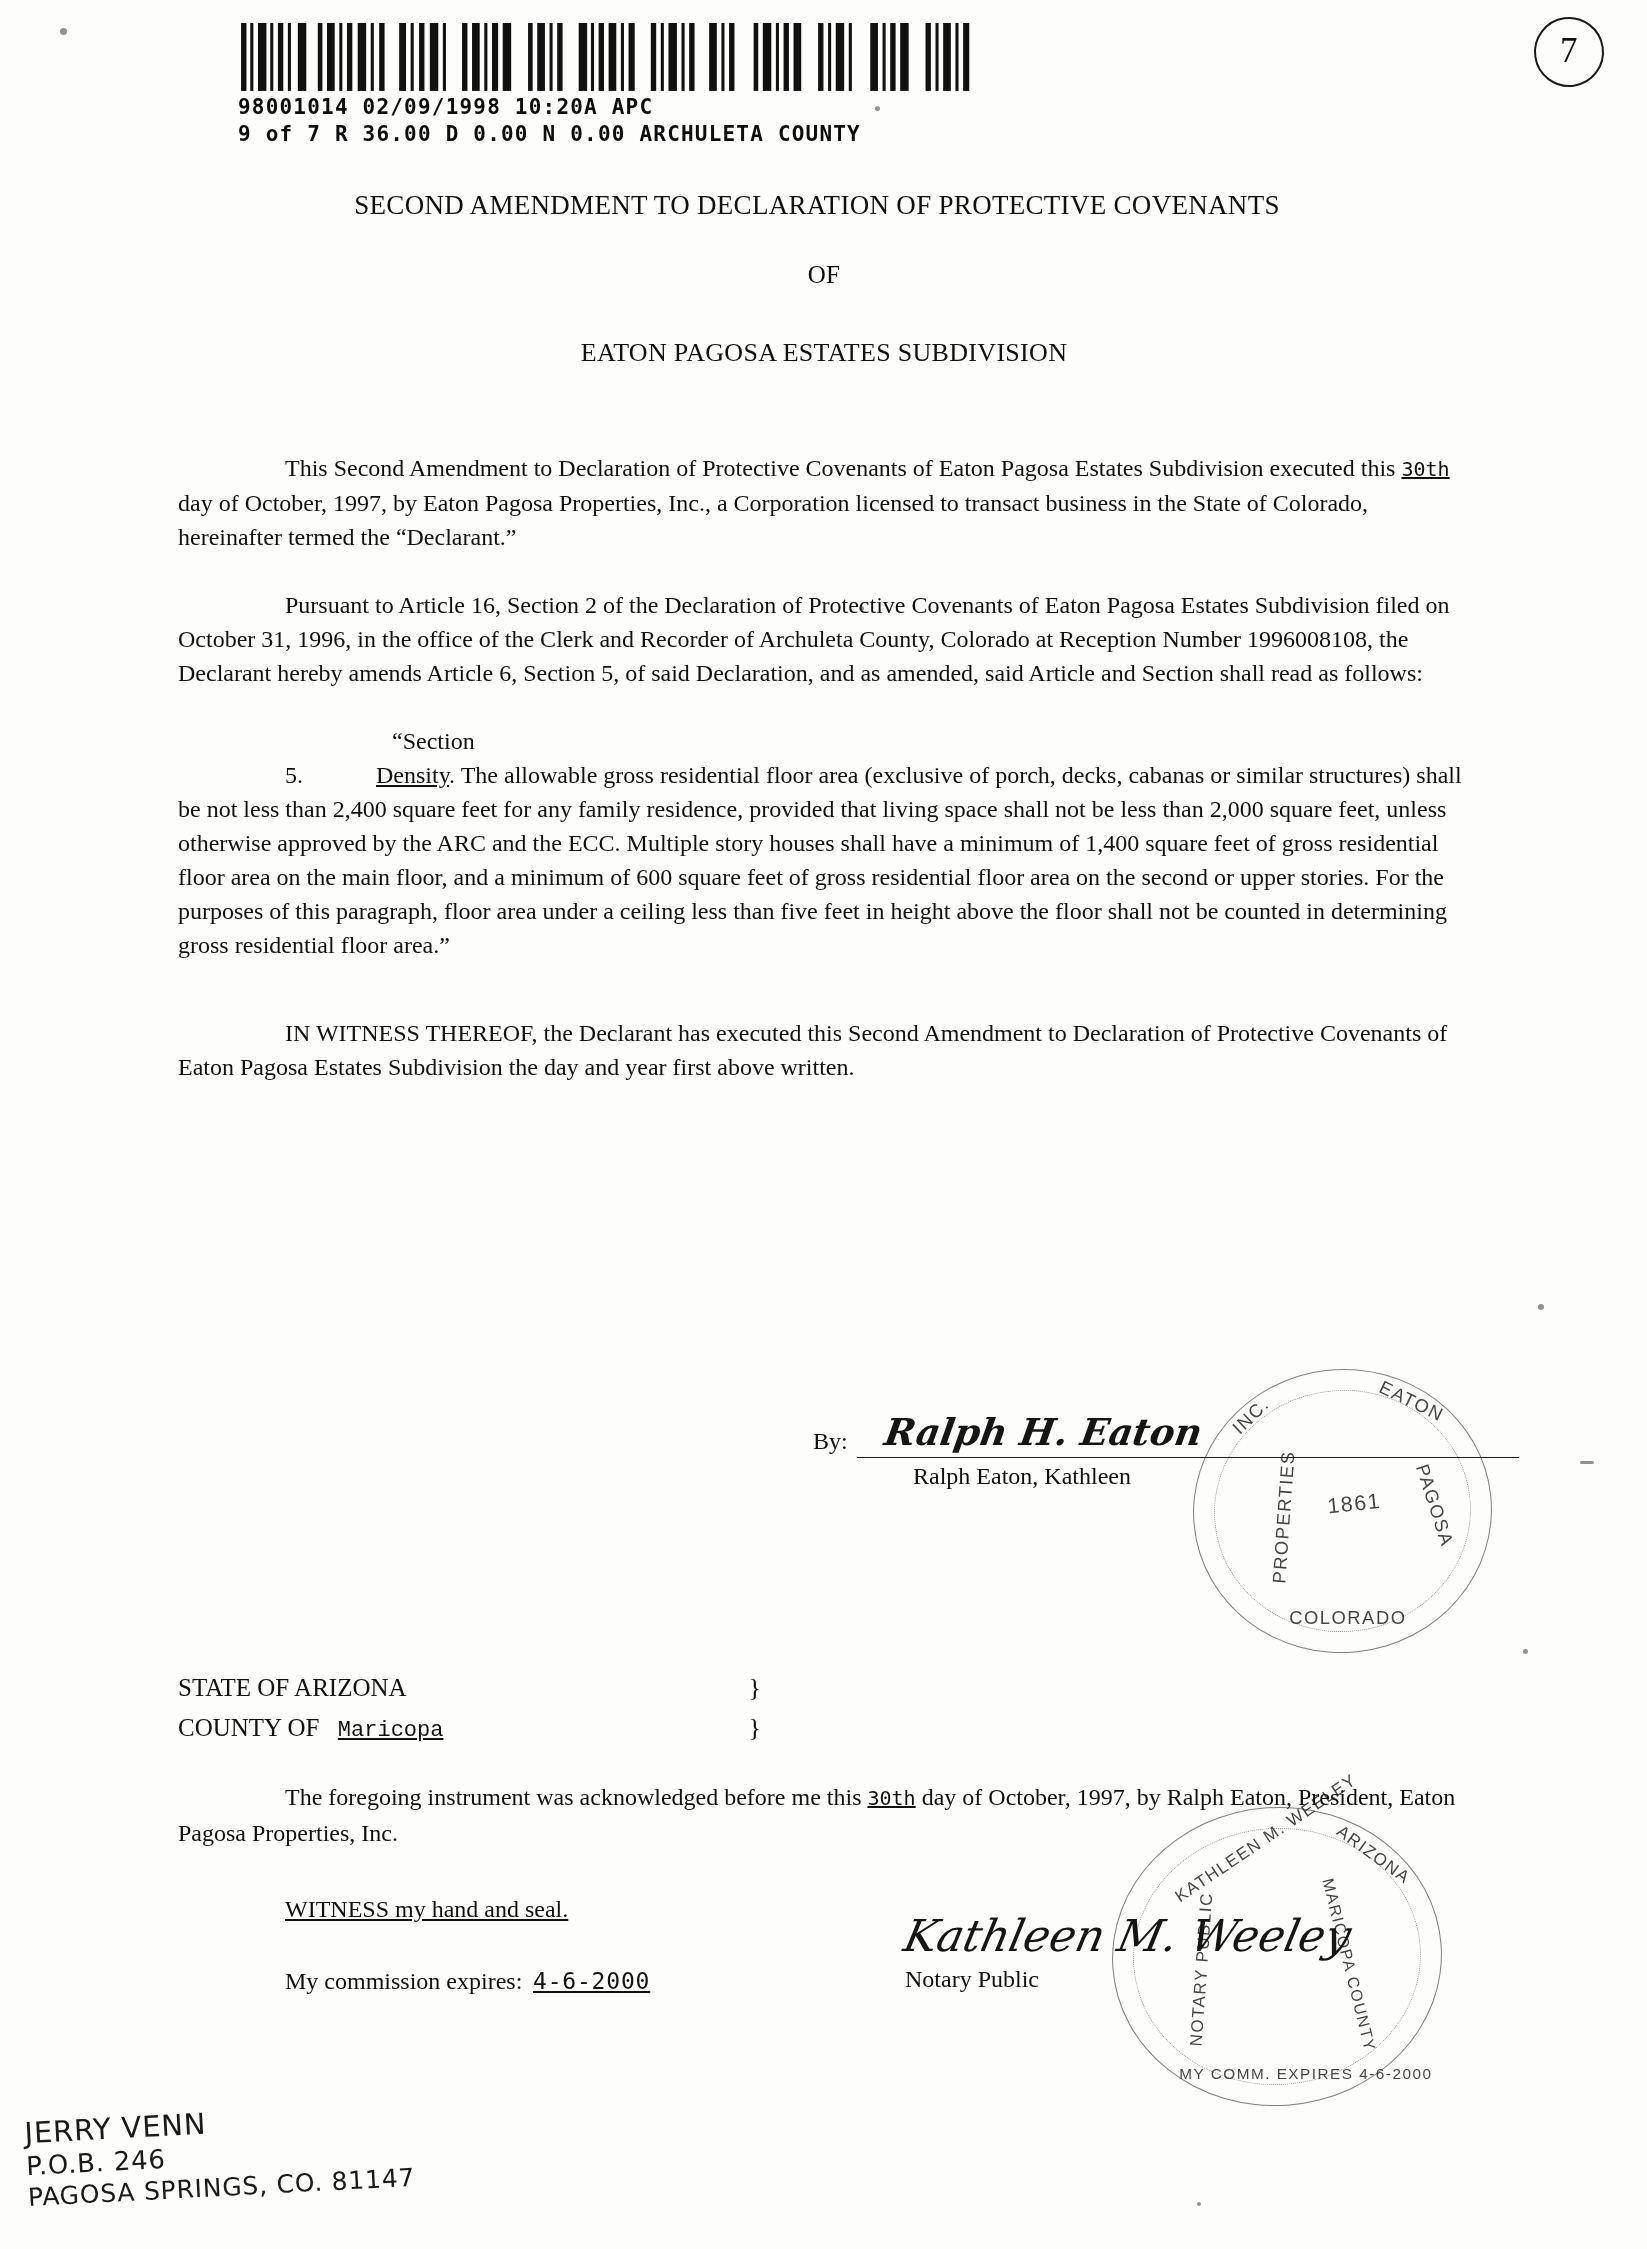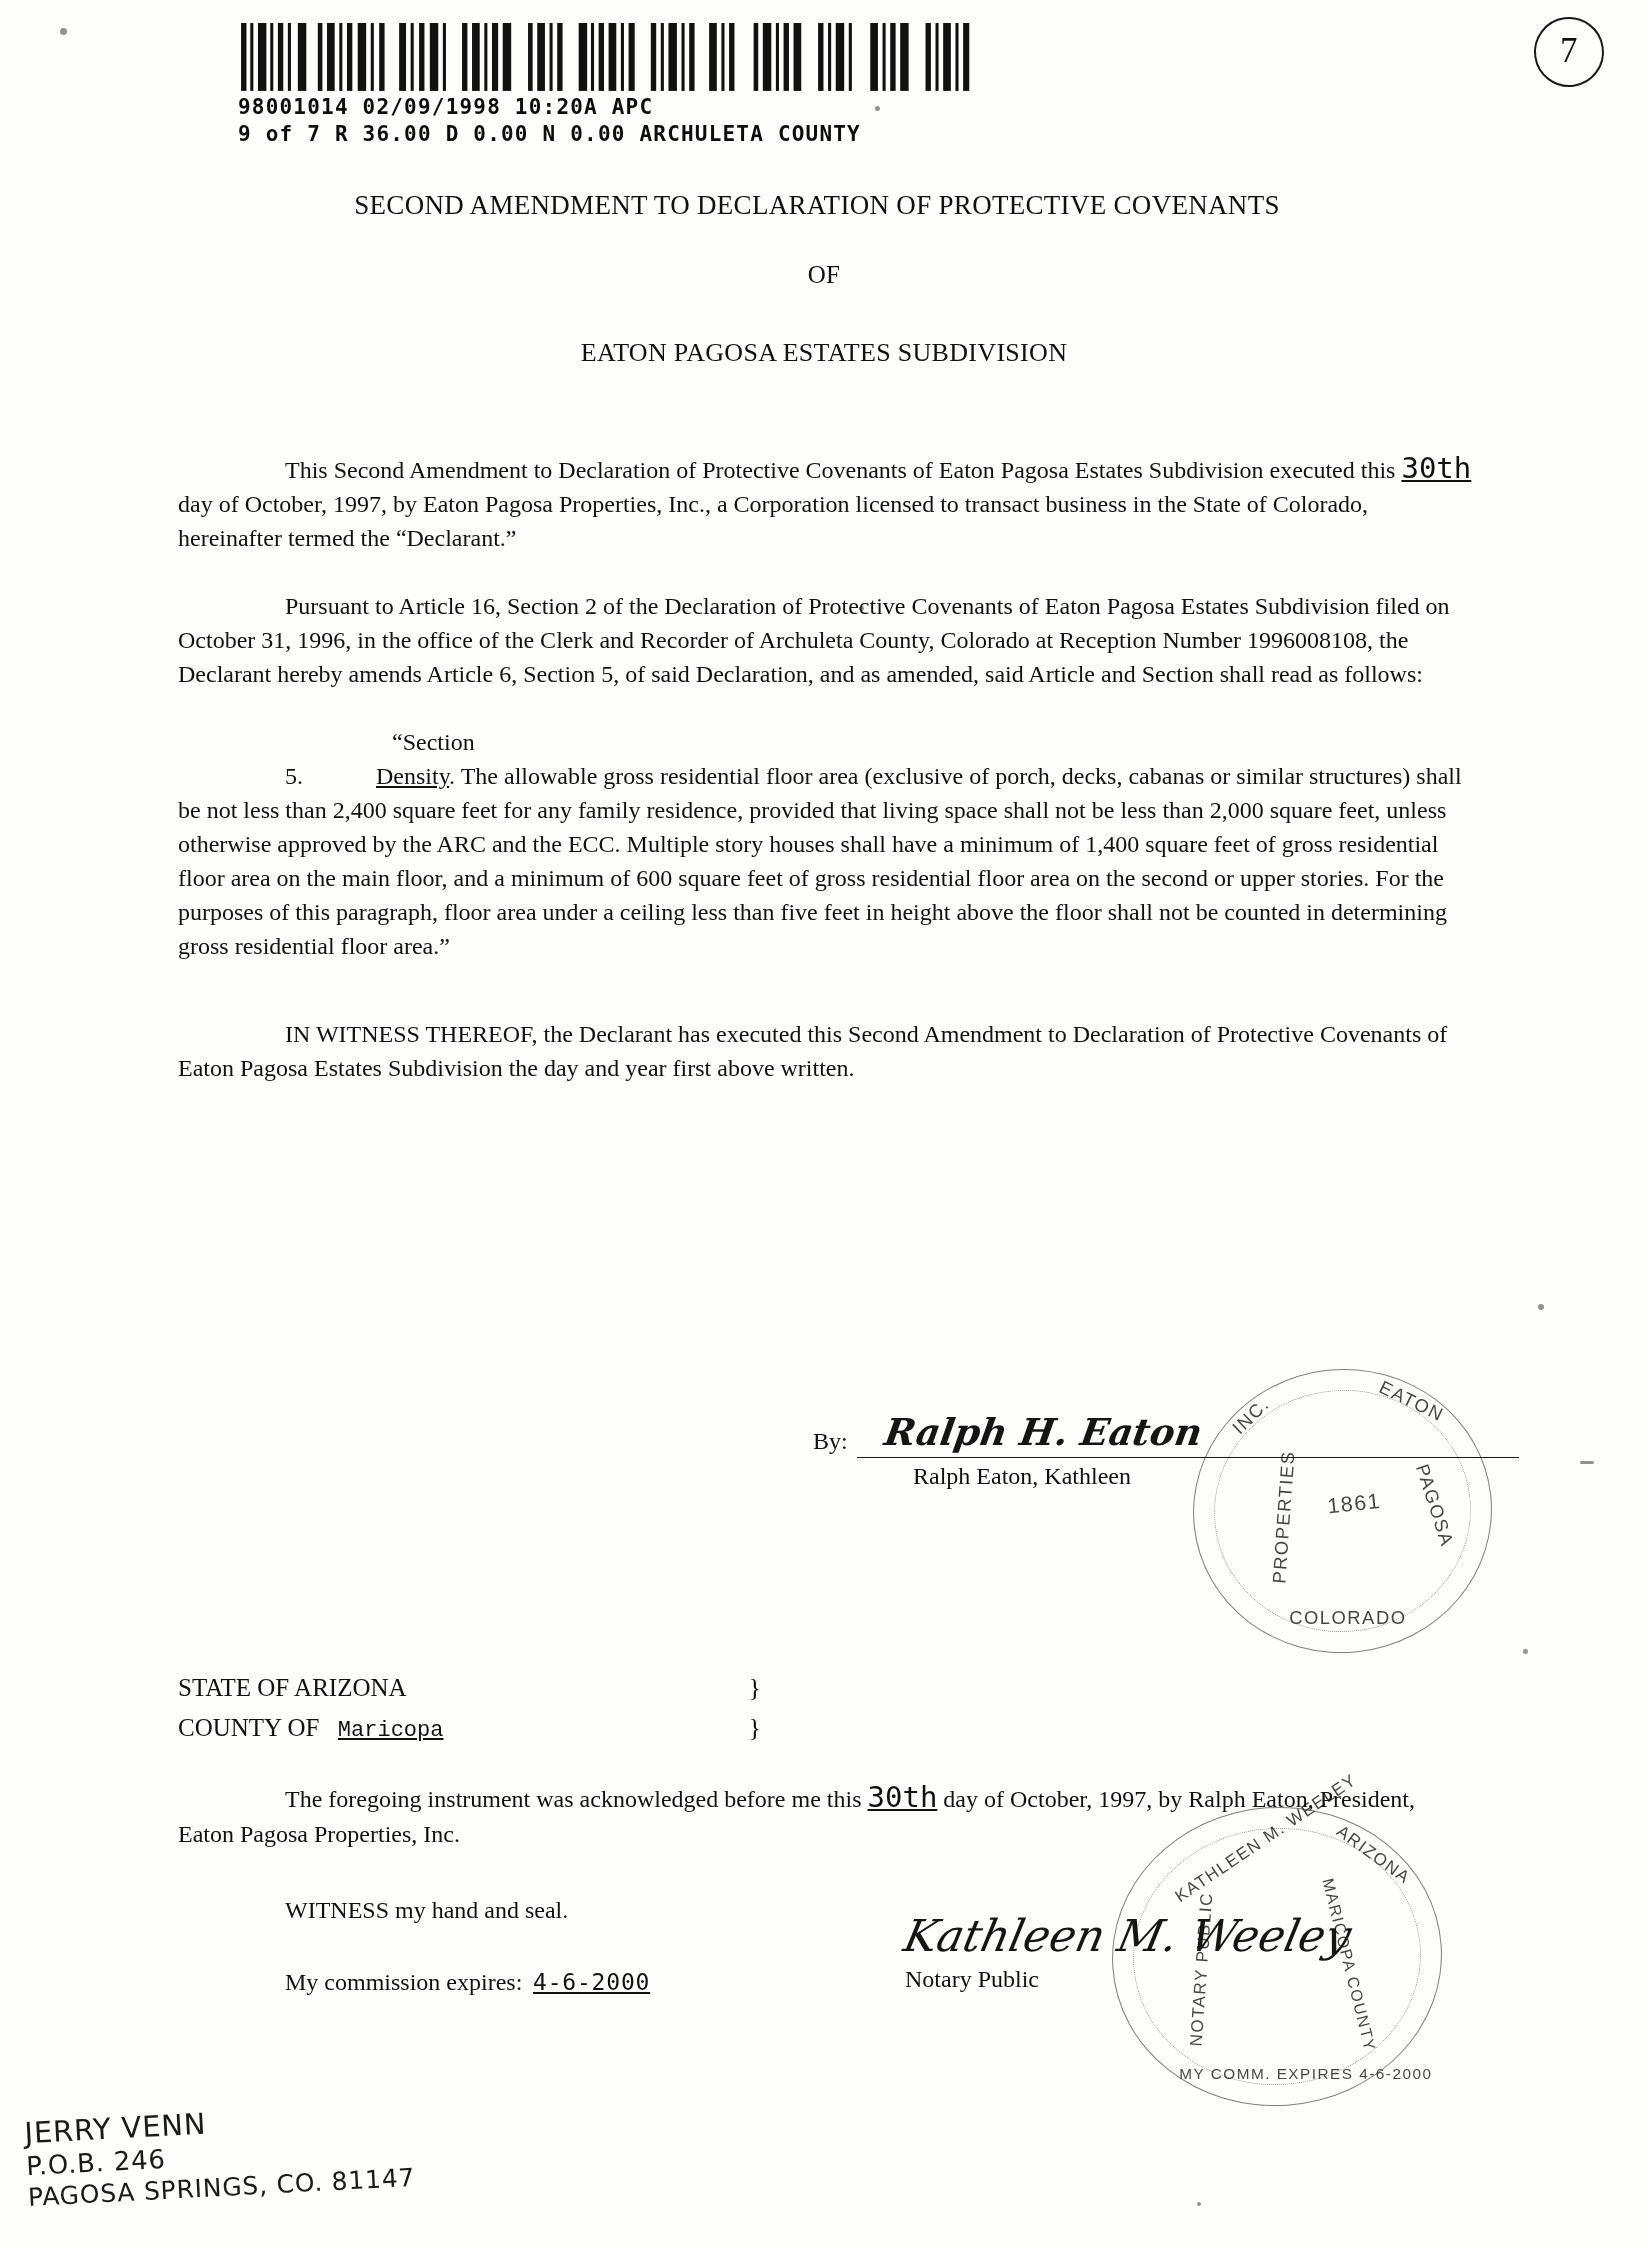--- a/index.html
+++ b/index.html
@@ -93,21 +93,21 @@
   p.para {
     font-size: 24px;
     line-height: 34px;
     margin: 0 0 34px 0;
     text-align: left;
     text-indent: 107px;
   }
   .u { text-decoration: underline; }
   .hand-ins {
     font-family: "DejaVu Sans Mono", monospace;
-    font-size: 29px;
+    font-size: 20px;
     text-decoration: underline;
     letter-spacing: 0px;
   }
   .sec-lead { display: inline-block; width: 91px; }
 
   
   .sig-area {
     position: absolute;
     left: 813px;
     top: 1408px;
@@ -177,21 +177,21 @@
     left: 178px;
     top: 1780px;
     width: 1296px;
   }
   .notary-wrap p {
     font-size: 24px;
     line-height: 35px;
     margin: 0 0 41px 0;
   }
   .ind { text-indent: 107px; }
-  .pad-l { padding-left: 107px; }
+  .pad-l { padding-left: 107px; text-decoration: underline; }
   .commission {
     padding-left: 107px;
     font-size: 24px;
     display: flex;
     align-items: baseline;
   }
   .comm-date {
     font-family: "DejaVu Sans Mono", monospace;
     font-size: 23px;
     text-decoration: underline;

